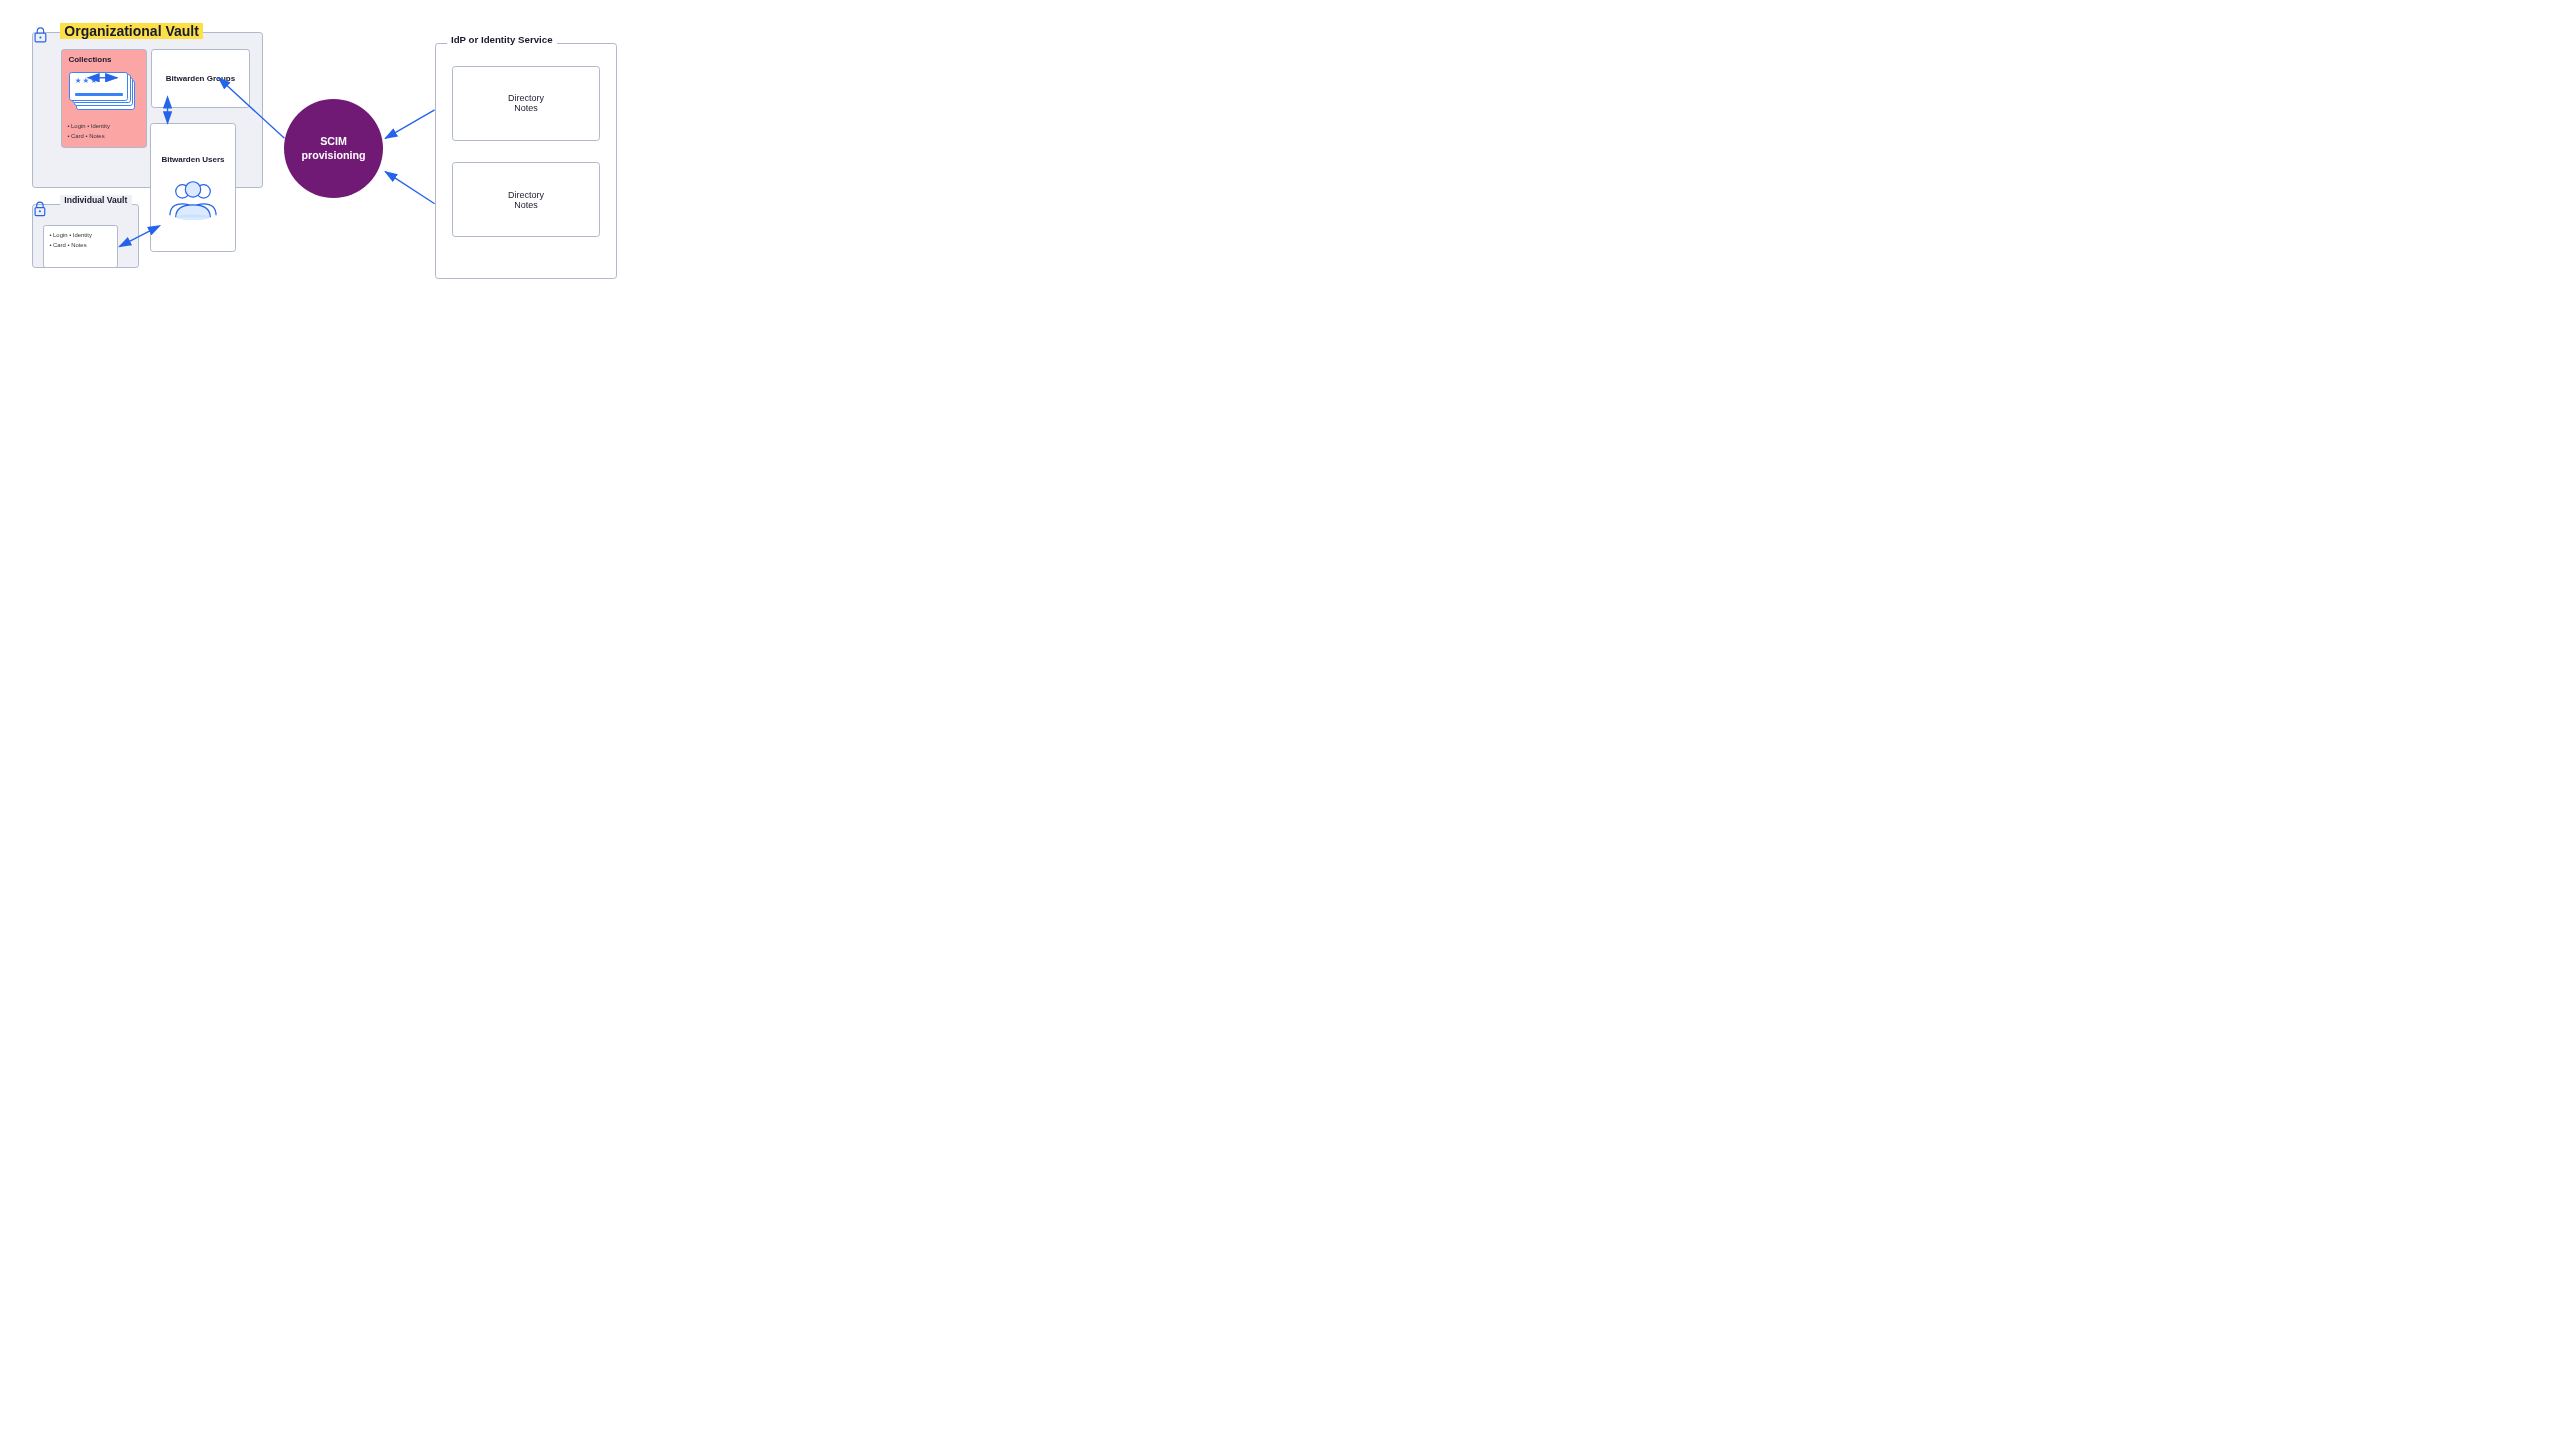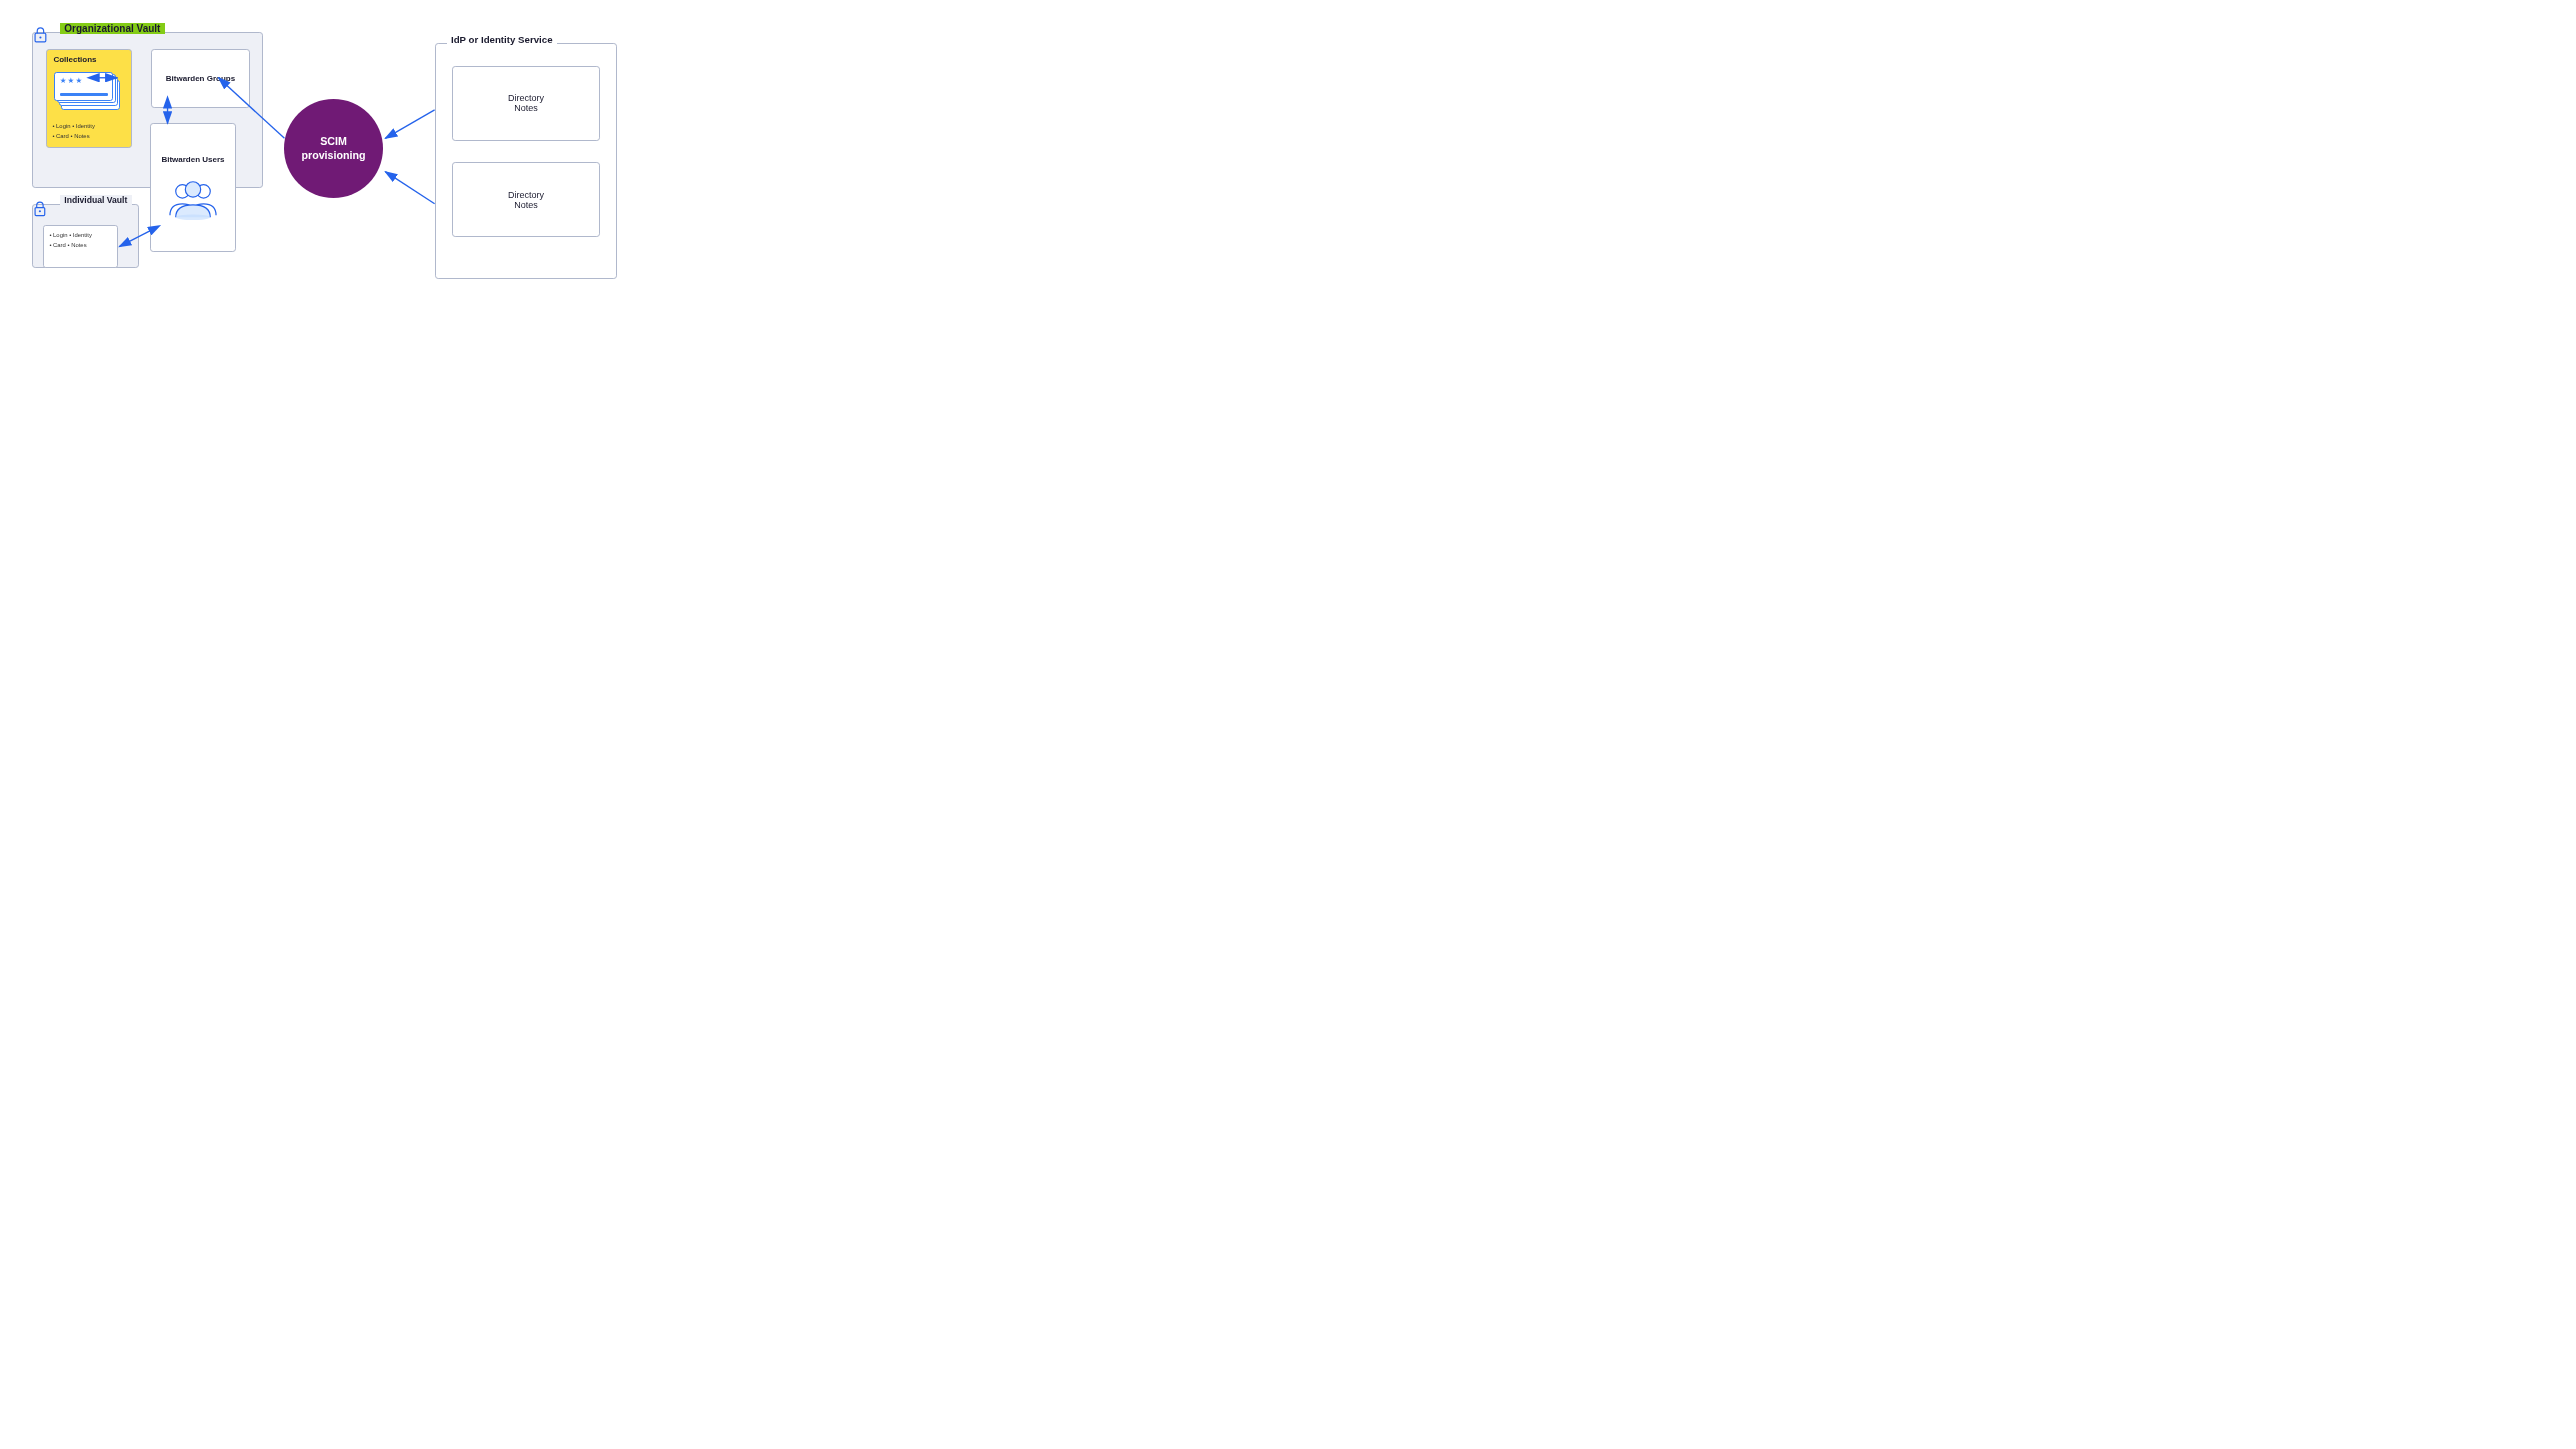--- a/index.html
+++ b/index.html
@@ -29,37 +29,37 @@
       height: 156px;
       border: 1.1px solid #b0b8cc;
       border-radius: 3.2px;
       background: #eef0f6;
     }
 
     .org-vault-header {
       position: absolute;
       top: -9.7px;
       left: 27px;
-      font-size: 10px;
-      font-weight: 700;
-      color: #1a1a2e;
-      background: #84cc16;
+      font-size: 14px;
+      font-weight: 700;
+      color: #1a1a2e;
+      background: #fde047;
       padding: 0 4.3px;
     }
 
     
     .collections-box {
       position: absolute;
       top: 16px;
-      left: 13px;
+      left: 28px;
       width: 86px;
       height: 99px;
       border: 1.1px solid #b0b8cc;
       border-radius: 3.2px;
-      background: #fde047;
+      background: #fca5a5;
     }
 
     .collections-title {
       font-size: 8px;
       font-weight: 700;
       color: #1a1a2e;
       padding: 5.4px 6.4px 3.2px;
     }
 
     .card-stack {

